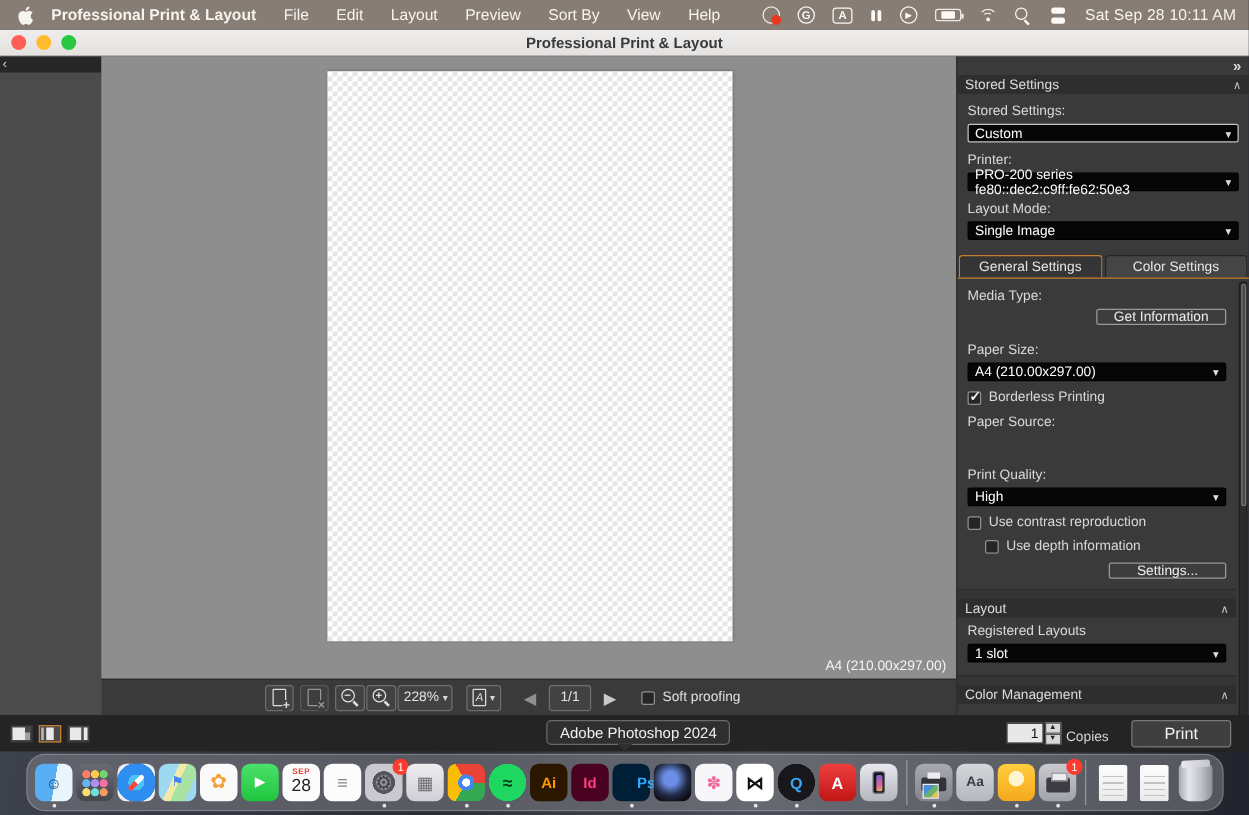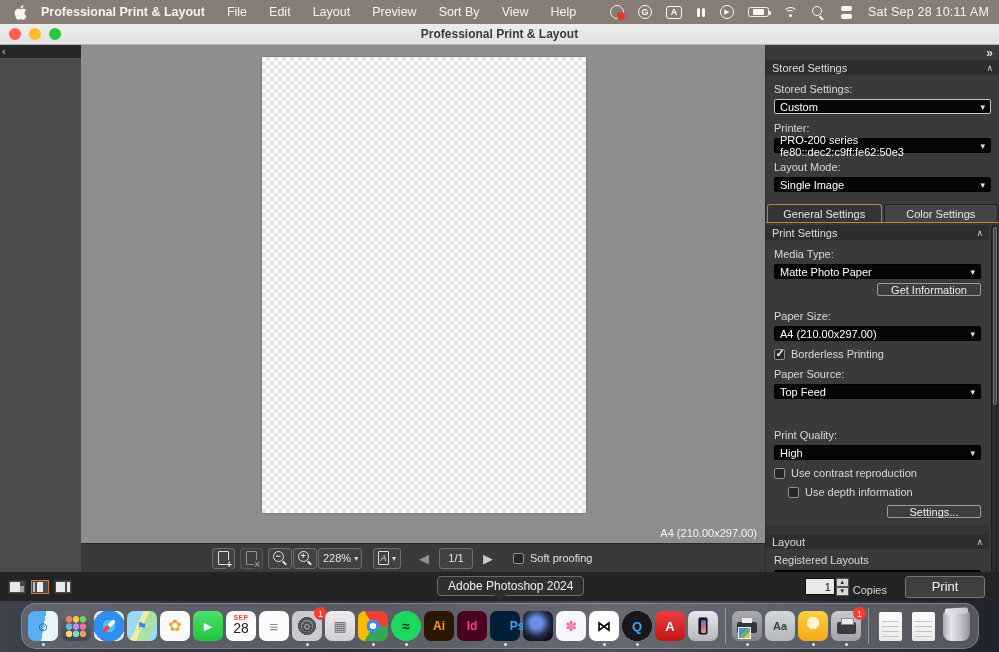--- a/index.html
+++ b/index.html
@@ -273,43 +273,34 @@
   <div class="tabs">
     <div class="tab active">
         <span>General Settings</span>
       </div>
     <div class="tab">
         <span>Color Settings</span>
       </div>
   </div>
 
   <div class="scrollarea">
-    <div class="sec" style="margin-top:2px;">
-        <span>Print Settings</span>
-      </div>
     <div class="sb-pad">
       <div class="fld-label">Media Type:</div>
-      <div class="dd">
-          <span>Matte Photo Paper</span>
-        </div>
       <div class="btn getinfo">
           <span>Get Information</span>
         </div>
       <div class="fld-label" style="margin-top:14px;">Paper Size:</div>
       <div class="dd">
           <span>A4 (210.00x297.00)</span>
         </div>
       <div class="cbrow">
         <span class="cb checked"></span>
         <span>Borderless Printing</span>
       </div>
       <div class="fld-label">Paper Source:</div>
-      <div class="dd">
-          <span>Top Feed</span>
-        </div>
       <div class="fld-label" style="margin-top:30px;">Print Quality:</div>
       <div class="dd">
           <span>High</span>
         </div>
       <div class="cbrow">
         <span class="cb"></span>
         <span>Use contrast reproduction</span>
       </div>
       <div class="cbrow indent">
         <span class="cb"></span>

